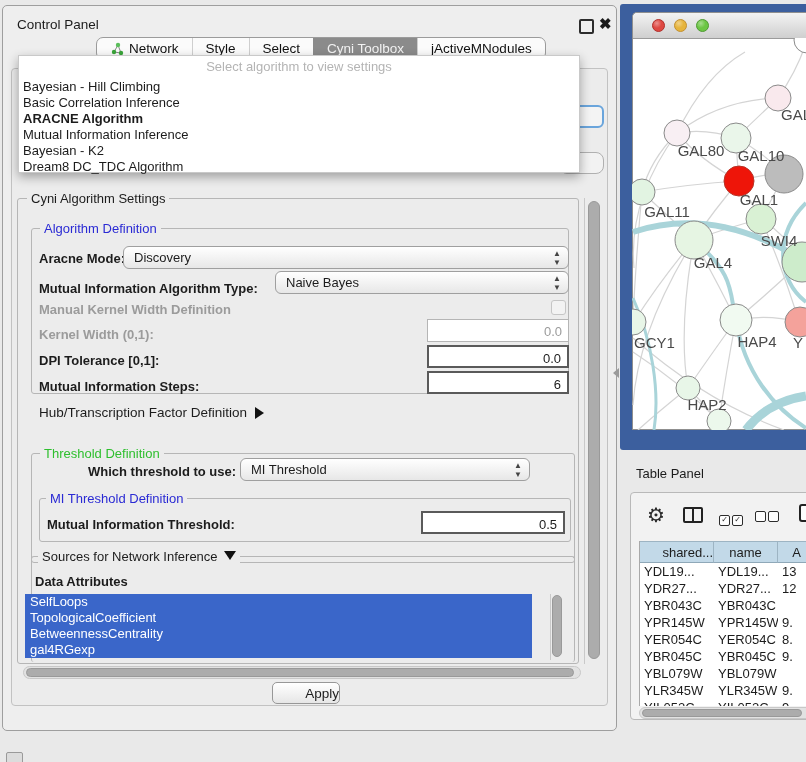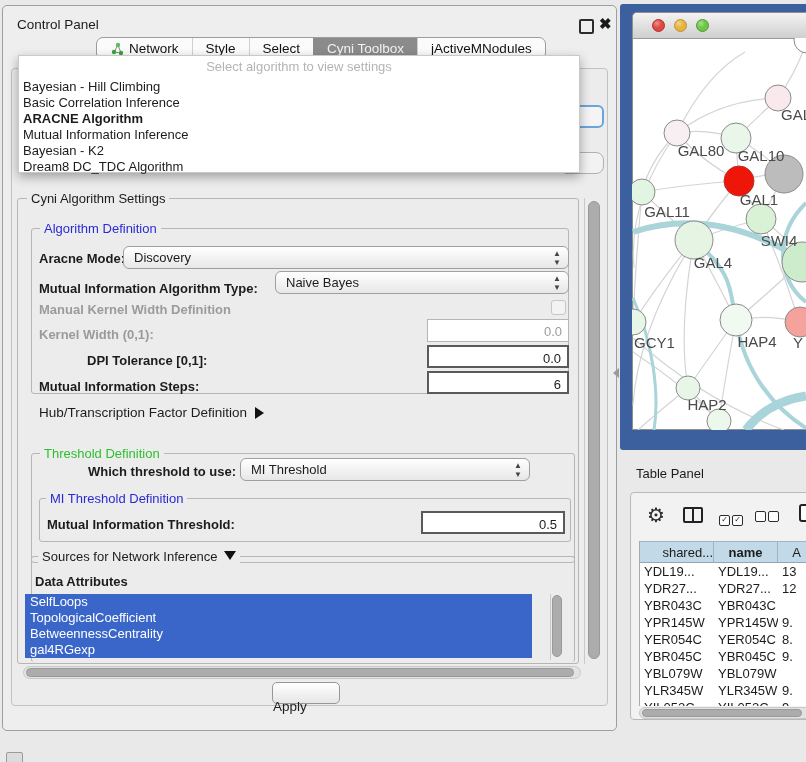--- a/index.html
+++ b/index.html
@@ -48,21 +48,21 @@
   .tri-r{display:inline-block;width:0;height:0;border-top:6px solid transparent;
          border-bottom:6px solid transparent;border-left:9px solid #111;margin-left:8px;vertical-align:-2px;}
   .tri-d{display:inline-block;width:0;height:0;border-left:6px solid transparent;
          border-right:6px solid transparent;border-top:9px solid #111;margin-left:6px;vertical-align:1px;}
   .attr{height:16px;line-height:16px;color:#fff;padding-left:5px;font-size:13px;}
   
   .sb-track-v{border-left:1px solid #c9c9c9;background:#ececec;}
   .thumb{background:#acacac;border:1px solid #999;border-radius:6px;box-sizing:border-box;}
   .hsb{background:#e2e2e2;border:1px solid #c8c8c8;border-radius:7px;box-sizing:border-box;}
   .btn{border:1px solid #979797;border-radius:5px;background:linear-gradient(#ffffff,#e6e6e6);
-       text-align:left;font-size:13.5px;padding-top:16px;box-sizing:border-box;}
+       text-align:right;font-size:13.5px;padding-top:3px;box-sizing:border-box;}
   
   #net-frame{left:620px;top:4px;width:186px;height:446px;background:#3c5f9e;border-radius:3px 0 0 3px;}
   #mac-win{left:632px;top:12px;width:180px;height:418px;background:#ffffff;
            border:1px solid #8f8f8f;border-right:none;border-radius:5px 0 0 0;box-sizing:border-box;}
   #mac-titlebar{left:0;top:0;width:100%;height:26px;background:linear-gradient(#f3f3f3,#cfcfcf);
                 border-bottom:1px solid #9b9b9b;border-radius:5px 0 0 0;box-sizing:border-box;}
   .tl{width:13px;height:13px;border-radius:50%;top:6px;box-sizing:border-box;}
   #net-canvas{left:632px;top:38px;width:174px;height:392px;overflow:hidden;}
   
   #tp-title{left:636px;top:466px;font-size:13px;}
@@ -141,21 +141,21 @@
     <span>Naive Bayes</span>
     <span class="stp">
         <span>▲</span>
         <span>▼</span>
       </span>
   </div>
   <span class="abs dlbl" style="left:36px;top:296px;">Manual Kernel Width Definition</span>
   <div class="abs chk-dis" style="left:548px;top:294px;"></div>
   <span class="abs dlbl" style="left:36px;top:321px;">Kernel Width (0,1):</span>
   <div class="abs fld dis" style="left:424px;top:313px;width:142px;">0.0</div>
-  <span class="abs blbl" style="left:36px;top:347px;margin-left:48px;">DPI Tolerance [0,1]:</span>
+  <span class="abs blbl" style="left:36px;top:347px;">DPI Tolerance [0,1]:</span>
   <div class="abs fld en" style="left:424px;top:339px;width:142px;">0.0</div>
   <span class="abs blbl" style="left:36px;top:373px;">Mutual Information Steps:</span>
   <div class="abs fld en" style="left:424px;top:365px;width:142px;">6</div>
 
   <span class="abs" style="left:36px;top:399px;font-size:13.5px;"><span>Hub/Transcription Factor Definition</span><span class="tri-r"></span></span>
 
   <div class="abs grp" style="left:28px;top:432px;width:544px;height:110px;margin-top:15px;">
     <span class="grp-lbl" style="left:8px;top:-8px;color:#2ebf2e;">Threshold Definition</span>
   </div>
   <span class="abs blbl" style="left:85px;top:458px;">Which threshold to use:</span>
@@ -289,21 +289,21 @@
 <div class="abs" id="tp-title">Table Panel</div>
 <div class="abs" id="tp">
   <div class="abs gear" style="left:16px;top:12px;">⚙</div>
   <div class="abs cols-ic" style="left:52px;top:14px;"></div>
   <div class="abs" style="left:88px;top:17px;"><span class="cbox">✓</span><span class="cbox">✓</span></div>
   <div class="abs" style="left:124px;top:17px;"><span class="cbox"></span><span class="cbox"></span></div>
   <div class="abs partial-ic" style="left:168px;top:11px;"></div>
   <div class="abs" id="tbl" style="left:8px;top:48px;width:176px;height:165px;background:#fff;border-left:1px solid #a9a9a9;overflow:hidden;">
     <div id="tbl-head" style="display:flex;">
         <div class="th" style="width: 74px; text-align: right;">shared...</div>
-        <div class="th" style="width: 64px; font-weight: bold;">name</div>
+        <div class="th" style="width: 64px;">name</div>
         <div class="th" style="width: 38px;">A</div>
       </div>
     <div id="tbl-rows">
         <div class="trow">
           <div class="td" style="width: 74px;">YDL19...</div>
           <div class="td" style="width: 64px;">YDL19...</div>
           <div class="td" style="width: 38px;">13</div>
         </div>
         <div class="trow">
           <div class="td" style="width: 74px;">YDR27...</div>

